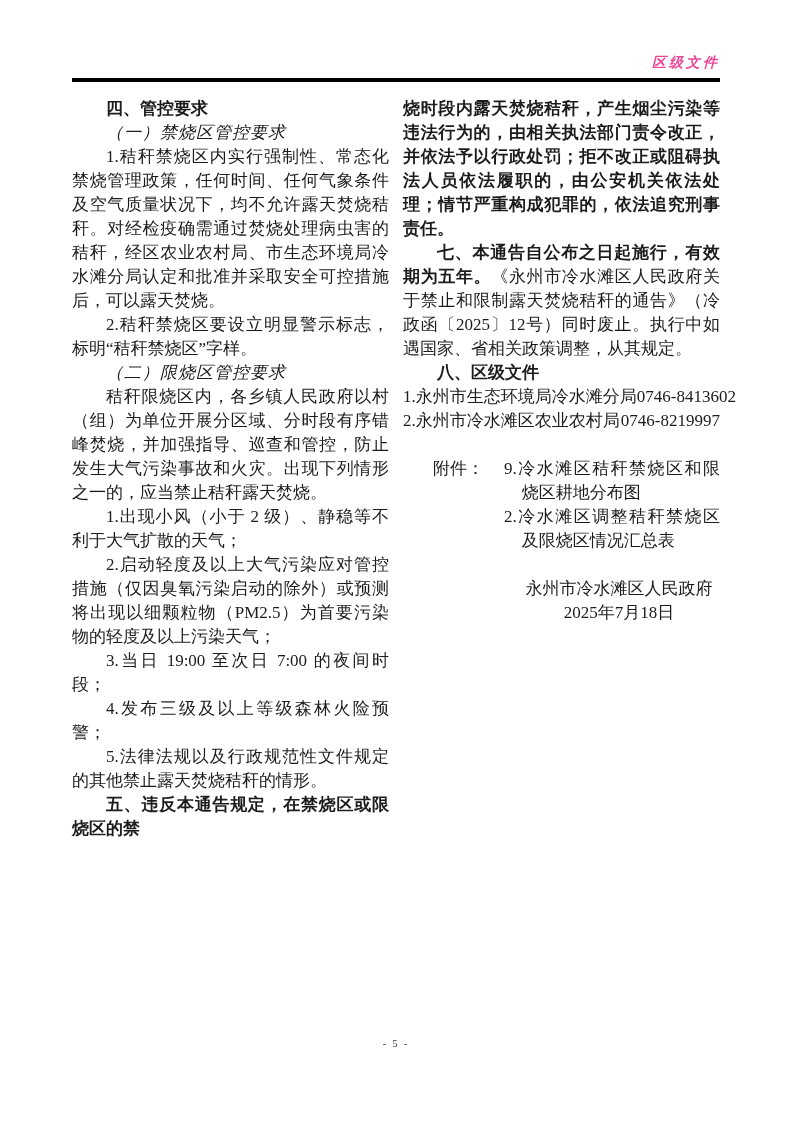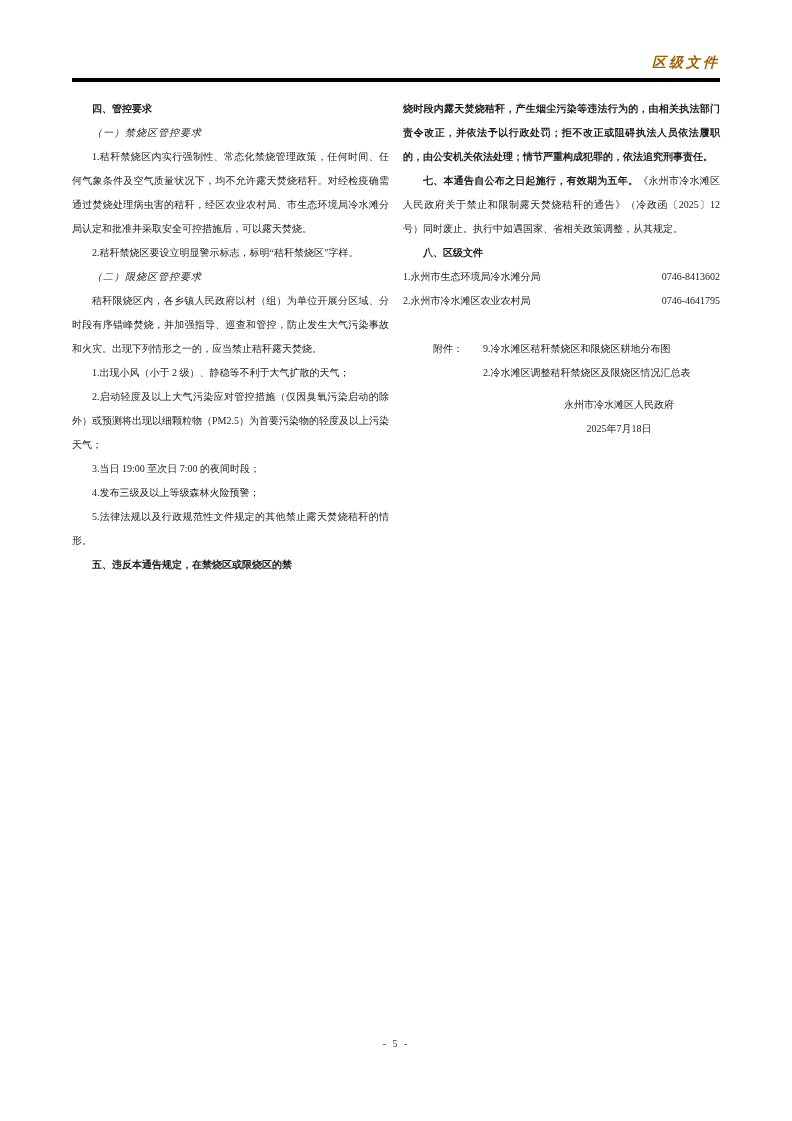--- a/index.html
+++ b/index.html
@@ -13,36 +13,36 @@
     overflow:hidden;
   }
   .doc-header{
     position:absolute;
     top:54px;left:72px;width:648px;
     text-align:right;
     font-size:14px;
     font-weight:bold;
     font-style:italic;
     letter-spacing:3px;
-    color:#a16207;
+    color:#ec4899;
   }
   .header-rule{
     position:absolute;
     top:78px;left:72px;width:648px;height:4px;
     background:#000;
   }
   .columns{
     position:absolute;
     top:97px;left:72px;width:648px;
     display:flex;
     gap:14px;
   }
   .col{
     width:317px;
-    font-size:10px;
+    font-size:17px;
     line-height:24px;
     text-align:justify;
     text-justify:inter-ideograph;
   }
   .col p{margin:0;}
   .indent{text-indent:2em;}
   .bold{font-weight:bold;}
   .kaiti{font-style:italic;letter-spacing:1px;}
   .phone-row{
     display:flex;
@@ -56,21 +56,21 @@
     margin-left:30px;
   }
   .attach-label{white-space:nowrap;margin-right:20px;}
   .attach-items{flex:1;}
   .attach-item{
     padding-left:1.05em;
     text-indent:-1.05em;
     margin:0;
   }
   .signature-block{
-    margin-top:8px;
+    margin-top:24px;
     margin-left:auto;
     margin-right:6px;
     width:190px;
     text-align:center;
   }
   .signature-block div{line-height:24px;}
   .doc-footer{
     position:absolute;
     top:1038px;left:0;width:792px;
     text-align:center;
@@ -108,21 +108,21 @@
       <p class="bold">烧时段内露天焚烧秸秆，产生烟尘污染等违法行为的，由相关执法部门责令改正，并依法予以行政处罚；拒不改正或阻碍执法人员依法履职的，由公安机关依法处理；情节严重构成犯罪的，依法追究刑事责任。</p>
       <p class="indent"><span class="bold">七、本通告自公布之日起施行，有效期为五年。</span><span>《永州市冷水滩区人民政府关于禁止和限制露天焚烧秸秆的通告》（冷政函〔2025〕12号）同时废止。执行中如遇国家、省相关政策调整，从其规定。</span></p>
       <p class="indent bold">八、区级文件</p>
 
       <div class="phone-row">
         <span>1.永州市生态环境局冷水滩分局</span>
         <span class="phone-number">0746-8413602</span>
       </div>
       <div class="phone-row">
         <span>2.永州市冷水滩区农业农村局</span>
-        <span class="phone-number">0746-4641795</span>
+        <span class="phone-number">0746-8219997</span>
       </div>
 
       <div class="attach-block">
         <span class="attach-label">附件：</span>
         <div class="attach-items">
           <p class="attach-item">9.冷水滩区秸秆禁烧区和限烧区耕地分布图</p>
           <p class="attach-item">2.冷水滩区调整秸秆禁烧区及限烧区情况汇总表</p>
         </div>
       </div>
 

